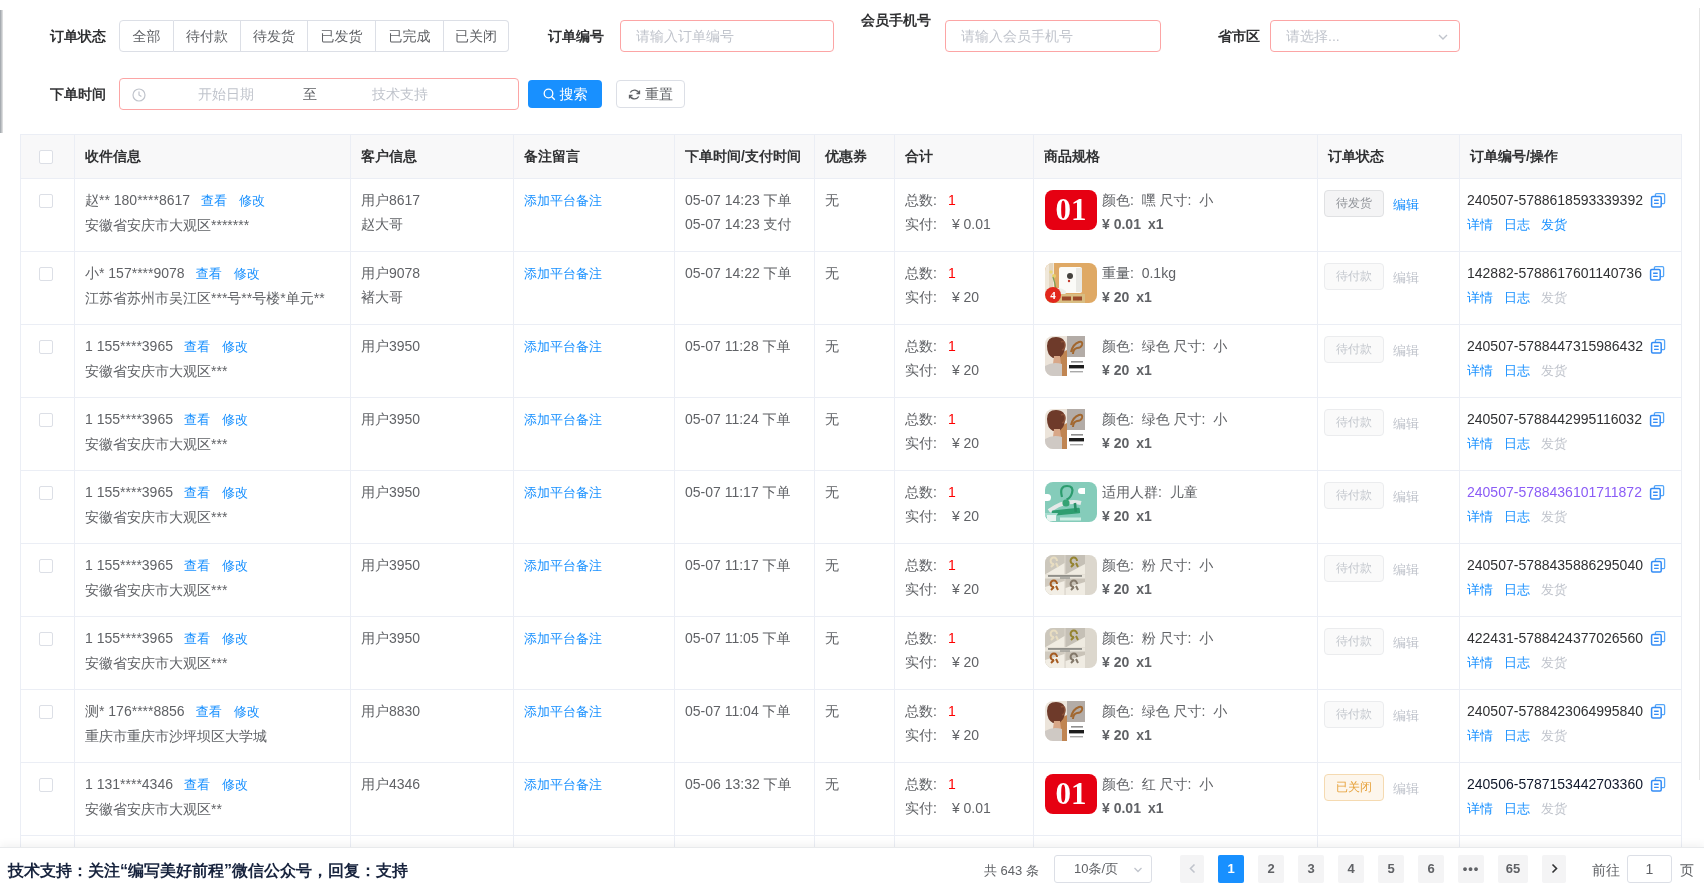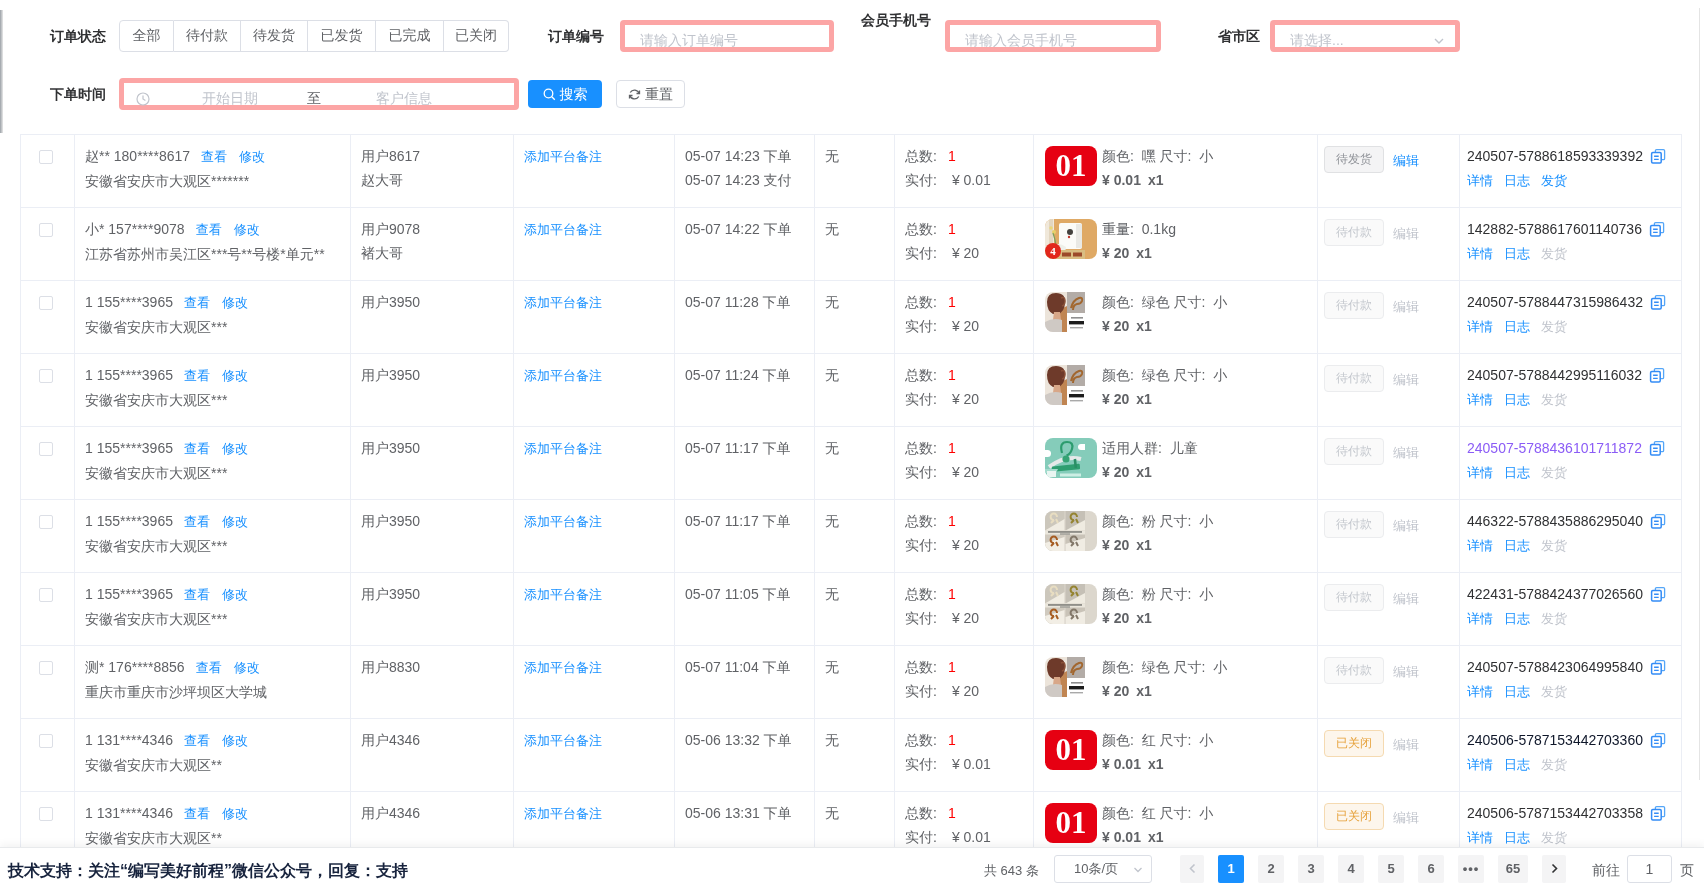--- a/index.html
+++ b/index.html
@@ -7,24 +7,24 @@
 html,body { width:1704px; height:888px; overflow:hidden; background:#fff;
   font-family:"Liberation Sans", sans-serif; font-size:14px; color:#606266; }
 .abs { position:absolute; }
 .lbl { position:absolute; font-weight:bold; color:#303133; font-size:14px; line-height:32px; }
 .blue { color:#1890ff; }
 .lk { font-size:13px; }
 .gray-link { color:#c0c4cc; }
 
 .btn-group { position:absolute; left:119px; top:20px; height:32px; display:flex; }
 .btn-group .bt { height:32px; line-height:30px; padding:0; text-align:center;
-  border:1px solid #dcdfe6; border-left:none; background:#fff; color:#606266; font-size:14px;font-family:Liberation Serif, serif; }
+  border:1px solid #dcdfe6; border-left:none; background:#fff; color:#606266; font-size:14px; }
 .btn-group .bt:first-child { border-left:1px solid #dcdfe6; border-radius:4px 0 0 4px; }
 .btn-group .bt:last-child { border-radius:0 4px 4px 0; }
-.inp { position:absolute; height:32px; border:5px solid #fca5a5; border-radius:4px;
+.inp { position:absolute; height:32px; border:1px solid #fca5a5; border-radius:4px;
   background:#fff; line-height:30px; color:#c0c4cc; font-size:14px; }
 .inp .ph { padding-left:15px; }
 
 .tblwrap { position:absolute; left:20px; top:134px; width:1662px; height:755px; overflow:hidden; }
 table { border-collapse:collapse; table-layout:fixed; width:1661px; }
 th, td { border:1px solid #ebeef5; vertical-align:top; font-size:14px; overflow:hidden; }
 th { height:44px; background:#f8f8f9; color:#303133; font-weight:bold; text-align:left;
   padding:0 0 0 10px; vertical-align:middle; }
 td { height:73px; padding:9px 0 0 10px; line-height:24px; color:#606266; }
 tr.r td { }
@@ -82,21 +82,21 @@
 </div>
 
 <div class="lbl" style="left:50px;top:78px;">下单时间</div>
 <div class="inp" style="left:119px;top:78px;width:400px;">
   <svg style="position:absolute;left:12px;top:9px;" width="14" height="14" viewBox="0 0 14 14">
       <circle cx="7" cy="7" r="6" fill="none" stroke="#c0c4cc" stroke-width="1.2"></circle>
       <path d="M7 3.5V7l2.4 1.6" fill="none" stroke="#c0c4cc" stroke-width="1.2"></path>
     </svg>
   <span style="position:absolute;left:78px;">开始日期</span>
   <span style="position:absolute;left:183px;color:#606266;">至</span>
-  <span style="position:absolute;left:252px;">客户信息</span>
+  <span style="position:absolute;left:252px;">技术支持</span>
 </div>
 <div class="abs" style="left:528px;top:80px;width:74px;height:28px;background:#1890ff;border-radius:4px;color:#fff;text-align:center;line-height:28px;font-size:14px;">
   <svg style="vertical-align:-2px;margin-right:4px;" width="13" height="13" viewBox="0 0 13 13">
       <circle cx="5.5" cy="5.5" r="4.3" fill="none" stroke="#fff" stroke-width="1.3"></circle>
       <path d="M8.8 8.8l3 3" stroke="#fff" stroke-width="1.3"></path>
     </svg>搜索</div>
 <div class="abs" style="left:616px;top:80px;width:69px;height:28px;background:#fff;border:1px solid #dcdfe6;border-radius:4px;color:#606266;text-align:center;line-height:26px;font-size:14px;">
   <svg style="vertical-align:-2px;margin-right:4px;" width="13" height="13" viewBox="0 0 13 13">
       <path d="M2.2 4.5a5 5 0 0 1 9 1M10.8 8.5a5 5 0 0 1-9-1" fill="none" stroke="#606266" stroke-width="1.3"></path>
       <path d="M11.5 2.5v3h-3M1.5 10.5v-3h3" fill="none" stroke="#606266" stroke-width="1.3"></path>
@@ -110,20 +110,34 @@
         <col style="width:163px">
         <col style="width:161px">
         <col style="width:140px">
         <col style="width:80px">
         <col style="width:139px">
         <col style="width:284px">
         <col style="width:142px">
         <col style="width:222px">
 </colgroup>
 <tbody>
+        <tr>
+<th style="padding-left:0;">
+            <div class="ck"></div>
+          </th>
+<th>收件信息</th>
+          <th>客户信息</th>
+          <th>备注留言</th>
+          <th>下单时间/支付时间</th>
+          <th>优惠券</th>
+          <th>合计</th>
+          <th>商品规格</th>
+          <th>订单状态</th>
+          <th>订单编号/操作</th>
+</tr>
 <tr class="r">
 <td style="padding-left:0;">
             <div class="ck"></div>
           </td>
 <td>赵** 180****8617<span class="blue lk" style="margin-left:11px;">查看</span><span class="blue lk" style="margin-left:12px;">修改</span><br>安徽省安庆市大观区*******</td>
 <td>用户8617<br>赵大哥</td>
 <td><span class="blue lk">添加平台备注</span></td>
 <td>05-07 14:23 下单<br>05-07 14:23 支付</td>
 <td>无</td>
 <td>总数:<span style="color:#f00;margin-left:11px;">1</span><br>实付:<span style="margin-left:15px;">¥ 0.01</span></td>
@@ -327,21 +341,21 @@
 <rect x="3" y="20.2" width="34" height="1.5" fill="#7a7a76"></rect>
                   <rect x="15" y="22.4" width="10" height="1.2" fill="#8d8d89"></rect>
 </svg></div>
               <div><span>颜色:&nbsp;&nbsp;粉 尺寸:&nbsp;&nbsp;小</span><br><span class="pricel">¥ 20<span style="margin-left:7px;">x1</span></span></div>
             </div>
           </td>
 <td class="stcell">
             <span class="statusbtn st-dis">待付款</span>
             <span class="gray-link stedit lk">编辑</span>
           </td>
-<td style="padding-left:7px;"><span style="color:#303133;">446322-5788435886295040</span><svg class="cpico" style="margin-left:7px;vertical-align:-3px;" width="16" height="16" viewBox="0 0 16 16">
+<td style="padding-left:7px;"><span style="color:#303133;">240507-5788435886295040</span><svg class="cpico" style="margin-left:7px;vertical-align:-3px;" width="16" height="16" viewBox="0 0 16 16">
               <rect x="5.4" y="1.6" width="9.2" height="10" rx="1.2" fill="none" stroke="#55a6f8" stroke-width="1.3"></rect>
               <rect x="1.6" y="4.6" width="9.6" height="10.4" rx="1.2" fill="#fff" stroke="#338cf6" stroke-width="1.5"></rect>
               <path d="M4.1 8.2h4.6M4.1 11.4h4.6" stroke="#338cf6" stroke-width="1.4"></path>
             </svg><br><span class="blue lk">详情</span><span class="blue lk" style="margin-left:11px;">日志</span><span class="gray-link lk" style="margin-left:11px;">发货</span></td>
 </tr>
 <tr class="r">
 <td style="padding-left:0;">
             <div class="ck"></div>
           </td>
 <td>1 155****3965<span class="blue lk" style="margin-left:11px;">查看</span><span class="blue lk" style="margin-left:12px;">修改</span><br>安徽省安庆市大观区***</td>

